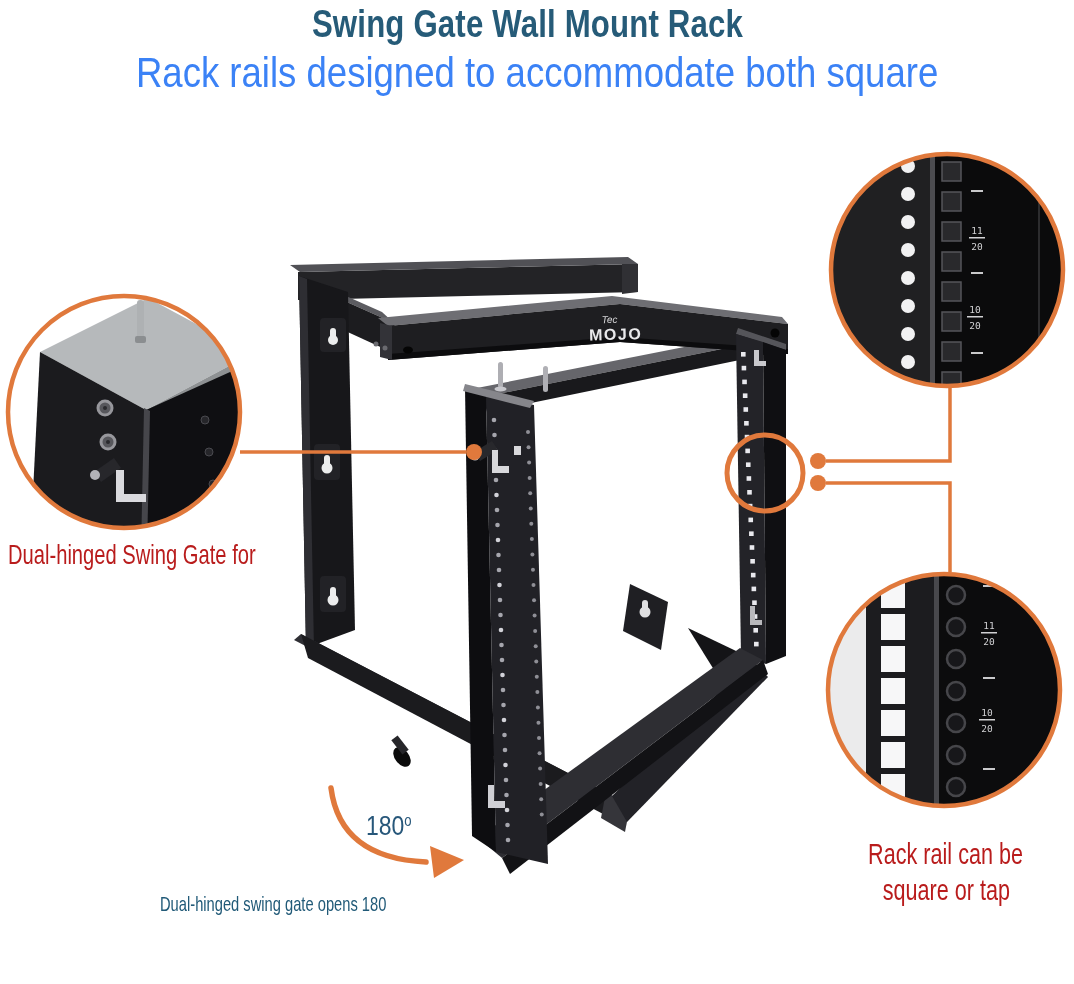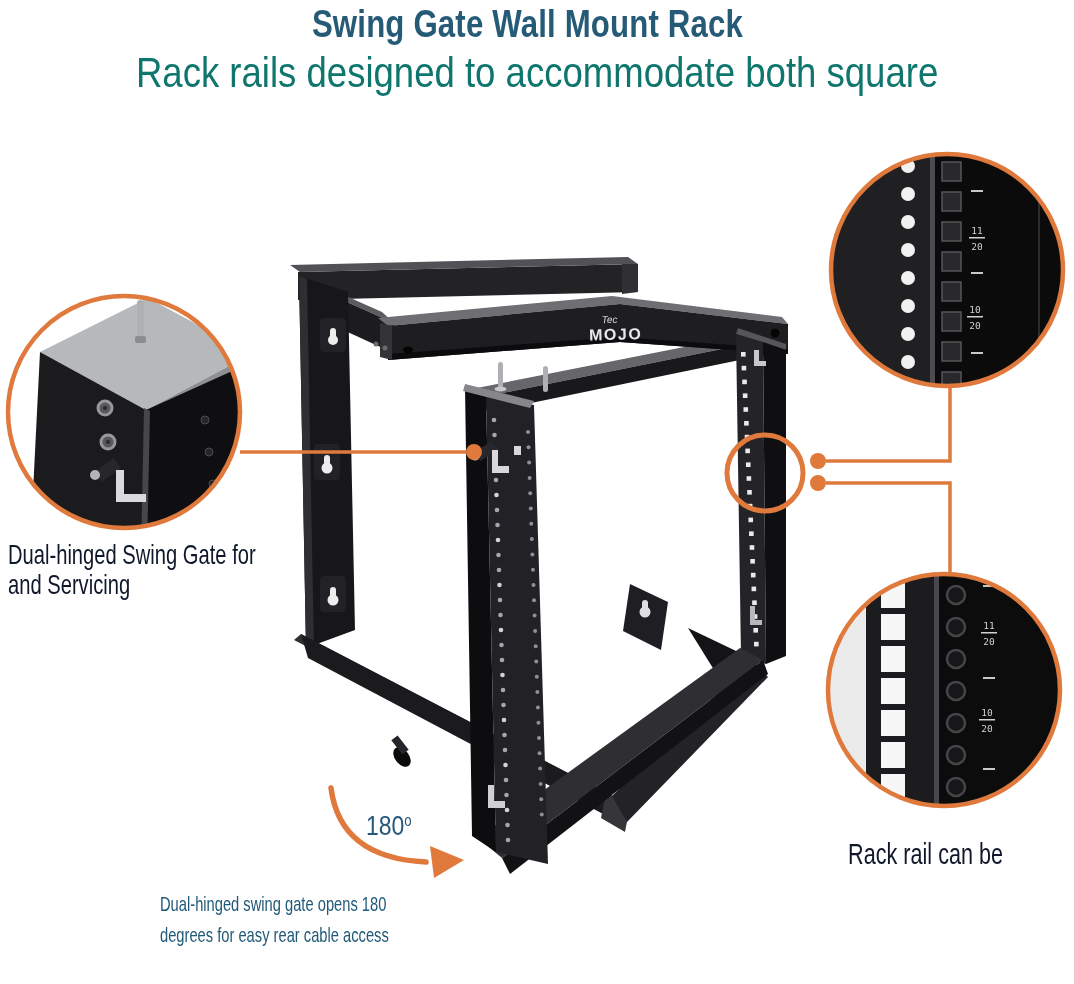--- a/index.html
+++ b/index.html
@@ -3,26 +3,26 @@
 <meta charset="utf-8">
 <style>
   html,body{margin:0;padding:0;background:#ffffff;}
   .stage{position:relative;width:1074px;height:984px;background:#fff;overflow:hidden;
          font-family:"Liberation Sans",sans-serif;}
   .abs{position:absolute;}
   .page-title{top:2px;left:0;width:1054px;text-align:center;
     font-size:39px;font-weight:700;color:#265B78;letter-spacing:.2px;white-space:nowrap;}
   .page-title .cx{display:inline-block;transform:scaleX(.80);transform-origin:50% 50%;}
   .page-subtitle{top:50px;left:0;width:1074px;text-align:center;
-    font-size:42px;font-weight:400;color:#0f766e;line-height:45px;white-space:nowrap;}
+    font-size:42px;font-weight:400;color:#3b82f6;line-height:45px;white-space:nowrap;}
   .page-subtitle .cx{display:inline-block;transform:scaleX(.87);transform-origin:50% 50%;}
-  .callout-label{color:#0f172a;}
+  .callout-label{color:#b91c1c;}
   .label-left{top:540px;left:8px;font-size:28px;line-height:30px;white-space:nowrap;}
   .label-left .cx{display:inline-block;transform:scaleX(.72);transform-origin:0 50%;}
-  .label-right{top:836px;left:818px;width:256px;font-size:30px;line-height:36px;white-space:nowrap;}
+  .label-right{top:836px;left:818px;width:256px;text-align:center;font-size:30px;line-height:36px;white-space:nowrap;}
   .label-right .cx{display:inline-block;transform:scaleX(.72);transform-origin:50% 50%;}
   .label-bottom{top:889px;left:160px;font-size:21px;line-height:30.5px;color:#215A78;white-space:nowrap;}
   .label-bottom .cx{display:inline-block;transform:scaleX(.70);transform-origin:0 50%;}
   .angle-label{top:810px;left:366px;font-size:28px;color:#27577A;white-space:nowrap;}
   .angle-label .cx{display:inline-block;transform:scaleX(.82);transform-origin:0 50%;}
   .angle-label sup{font-size:16px;vertical-align:9px;}
   svg text{font-family:"Liberation Sans",sans-serif;}
   .marktext{font-family:"DejaVu Sans Mono",monospace;font-size:9.5px;fill:#d2d2d4;}
 </style>
 </head>
@@ -373,29 +373,28 @@
   <div class="abs page-title">
     <span class="cx">Swing Gate Wall Mount Rack</span>
   </div>
 
   <div class="abs page-subtitle">
     <div><span class="cx">Rack rails designed to accommodate both square</span></div>
   </div>
 
   <div class="abs callout-label label-left">
     <div><span class="cx">Dual-hinged Swing Gate for</span></div>
-    <div><span class="cx">and Servicing</span></div>
   </div>
 
   <div class="abs callout-label label-right">
     <div><span class="cx">Rack rail can be</span></div>
+    <div><span class="cx">square or tap</span></div>
   </div>
 
   <div class="abs angle-label">
     <span class="cx"><span>180</span><sup>o</sup></span>
   </div>
 
   <div class="abs label-bottom">
     <div><span class="cx">Dual-hinged swing gate opens 180</span></div>
-    <div><span class="cx">degrees for easy rear cable access</span></div>
   </div>
 
 </div>
 
 </body></html>

